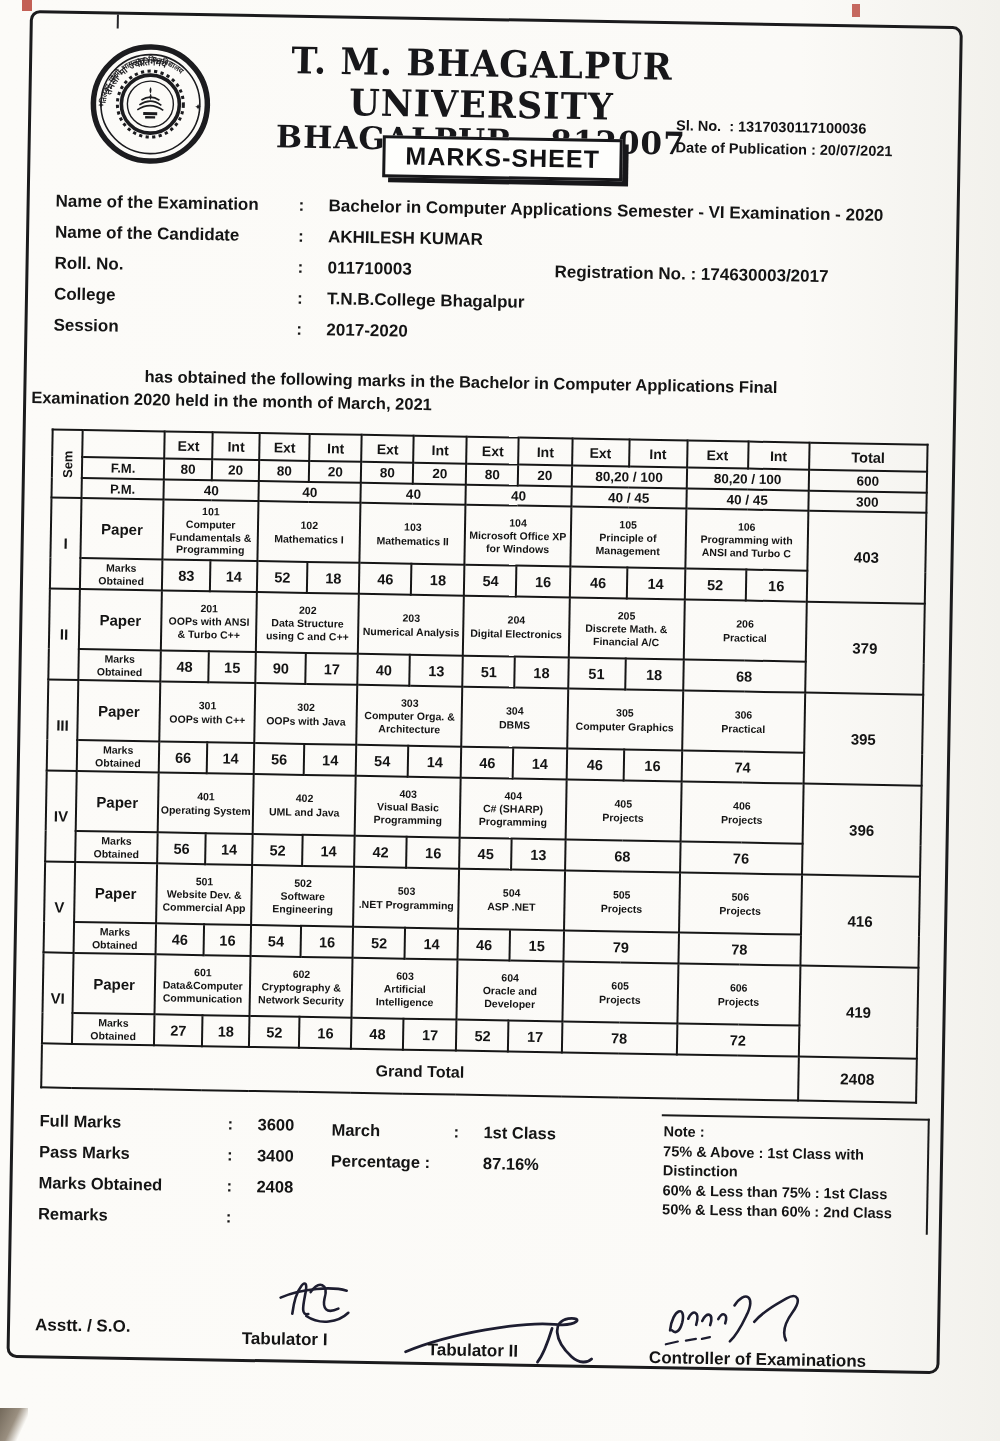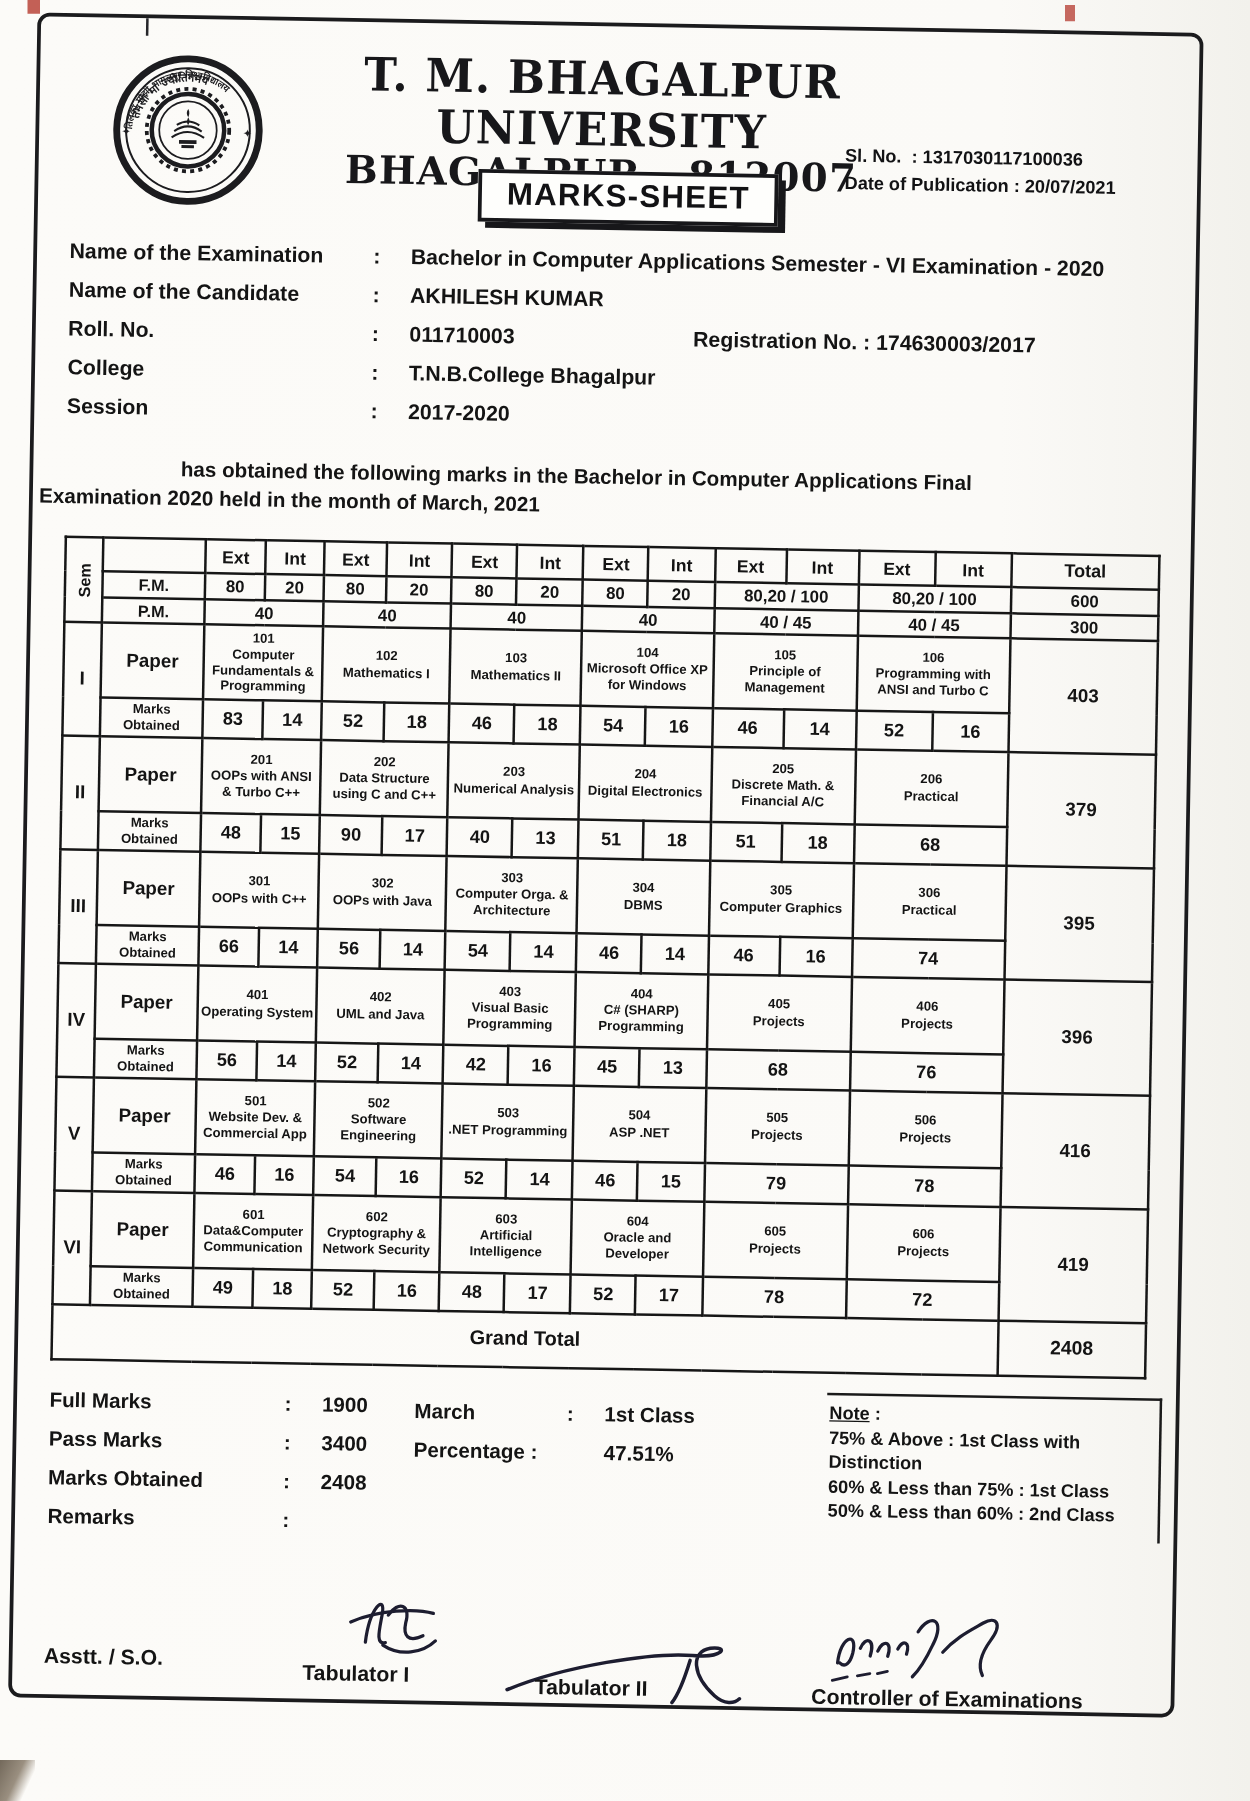--- a/index.html
+++ b/index.html
@@ -69,21 +69,21 @@
   .summary-left { left:26px; top:1098px; width:300px; font-size:16.5px; font-weight:bold; }
   .sum-row { position:relative; height:31px; }
   .sum-row .slabel { position:absolute; left:0; }
   .sum-row .scolon { position:absolute; left:188px; }
   .sum-row .svalue { position:absolute; left:218px; }
   .summary-mid { left:318px; top:1102px; width:300px; font-size:16.5px; font-weight:bold; }
   .summary-mid .sum-row .scolon { left:122px; }
   .summary-mid .sum-row .svalue { left:152px; }
   .note-box { left:648px; top:1090px; width:268px; font-size:14.5px; font-weight:bold; line-height:19.5px;
     border-top:2px solid #1a1a1a; border-right:2px solid #1a1a1a; padding:6px 8px 10px 2px; }
-  .note-box .nh { text-decoration:underline; }
+  .note-box .nh { }
 
   
   .sig-caption { font-size:17px; font-weight:bold; white-space:nowrap; }
   .cap-asst { left:25px; top:1302px; }
   .cap-tab1 { left:232px; top:1312px; }
   .cap-tab2 { left:418px; top:1320px; }
   .cap-ctrl { left:588px; top:1324px; width:320px; text-align:center; }
   .sigsvg { position:absolute; }
   .sig1 { left:252px; top:1252px; }
   .sig2 { left:392px; top:1288px; }
@@ -477,21 +477,21 @@
             <div class="pname">Projects</div>
           </td>
           <td class="paper-cell" colspan="2">
             <div class="pcode">606</div>
             <div class="pname">Projects</div>
           </td>
           <td class="total-cell" rowspan="2">419</td>
         </tr>
         <tr class="marks-row">
           <td class="marks-label">Marks Obtained</td>
-          <td class="mark-cell">49</td>
+          <td class="mark-cell">27</td>
           <td class="mark-cell">18</td>
           <td class="mark-cell">52</td>
           <td class="mark-cell">16</td>
           <td class="mark-cell">48</td>
           <td class="mark-cell">17</td>
           <td class="mark-cell">52</td>
           <td class="mark-cell">17</td>
           <td class="mark-cell" colspan="2">78</td>
           <td class="mark-cell" colspan="2">72</td>
         </tr>
@@ -501,21 +501,21 @@
         <td class="gt-label" colspan="14">Grand Total</td>
         <td class="gt-value">2408</td>
       </tr>
     </tbody>
   </table>
 
   <div class="abs summary-left">
     <div class="sum-row">
       <span class="slabel">Full Marks</span>
       <span class="scolon">:</span>
-      <span class="svalue">1900</span>
+      <span class="svalue">3600</span>
     </div>
     <div class="sum-row">
       <span class="slabel">Pass Marks</span>
       <span class="scolon">:</span>
       <span class="svalue">3400</span>
     </div>
     <div class="sum-row">
       <span class="slabel">Marks Obtained</span>
       <span class="scolon">:</span>
       <span class="svalue">2408</span>
@@ -528,21 +528,21 @@
   </div>
 
   <div class="abs summary-mid">
     <div class="sum-row">
       <span class="slabel">March</span>
       <span class="scolon">:</span>
       <span class="svalue">1st Class</span>
     </div>
     <div class="sum-row">
       <span class="slabel">Percentage :</span>
-      <span class="svalue">47.51%</span>
+      <span class="svalue">87.16%</span>
     </div>
   </div>
 
   <div class="abs note-box">
     <div><span class="nh">Note</span><span> :</span></div>
     <div>75% &amp; Above : 1st Class with Distinction</div>
     <div>60% &amp; Less than 75% : 1st Class</div>
     <div>50% &amp; Less than 60% : 2nd Class</div>
   </div>
 

